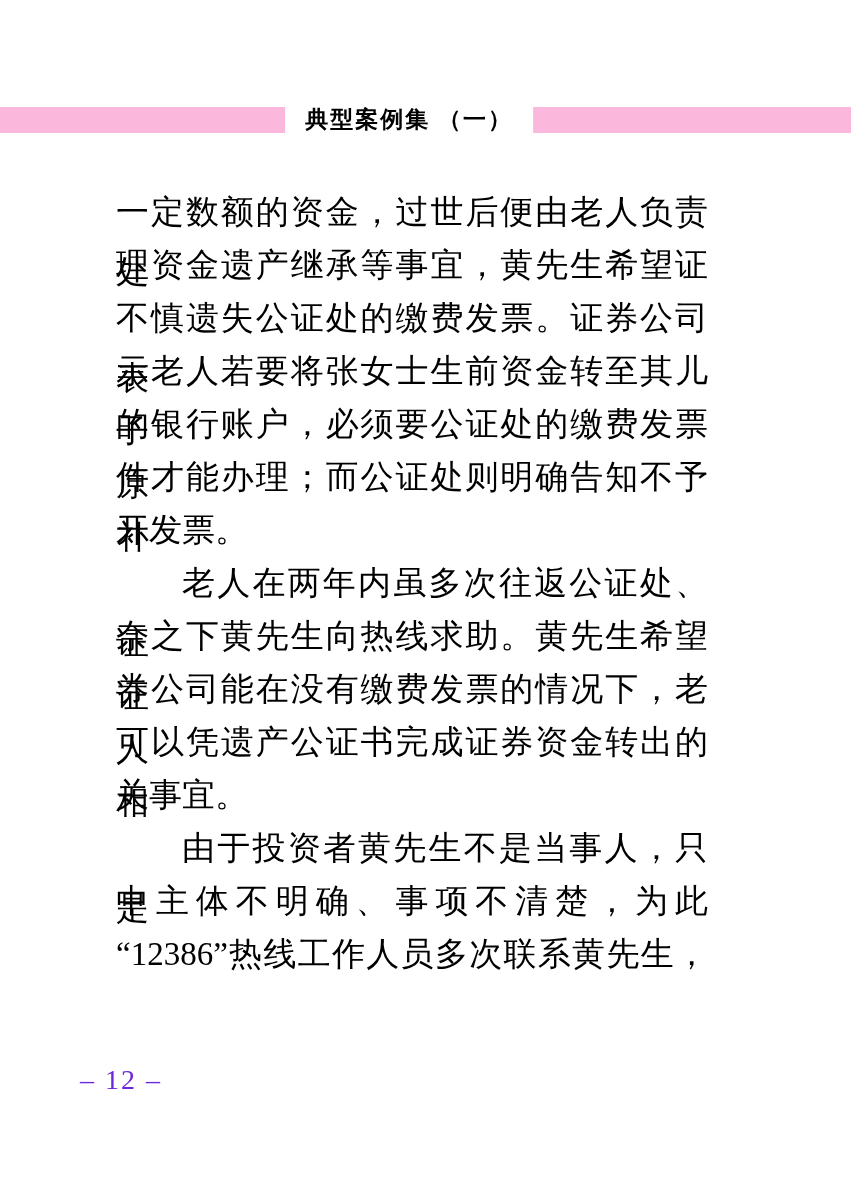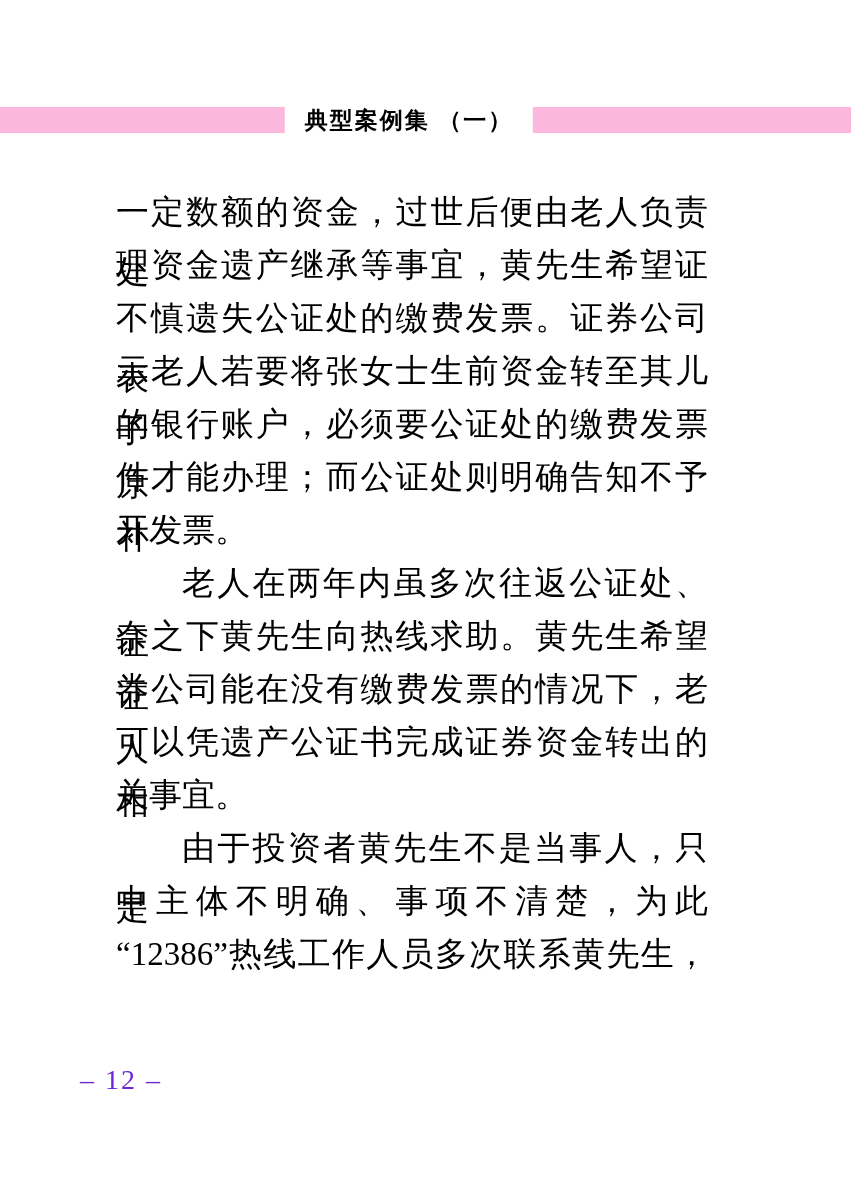--- a/index.html
+++ b/index.html
@@ -28,21 +28,21 @@
   .header-title-box {
     position: absolute;
     top: 103px;
     left: 409px;
     transform: translateX(-50%);
     background: #ffffff;
     height: 34px;
     line-height: 34px;
     padding: 0 20px;
     white-space: nowrap;
-    font-family: Liberation Sans, sans-serif;
+    font-family: Liberation Serif, serif;
     font-weight: bold;
     font-size: 23px;
     letter-spacing: 2px;
     color: #000000;
   }
   
   .body-text {
     position: absolute;
     top: 158px;
     left: 116px;

